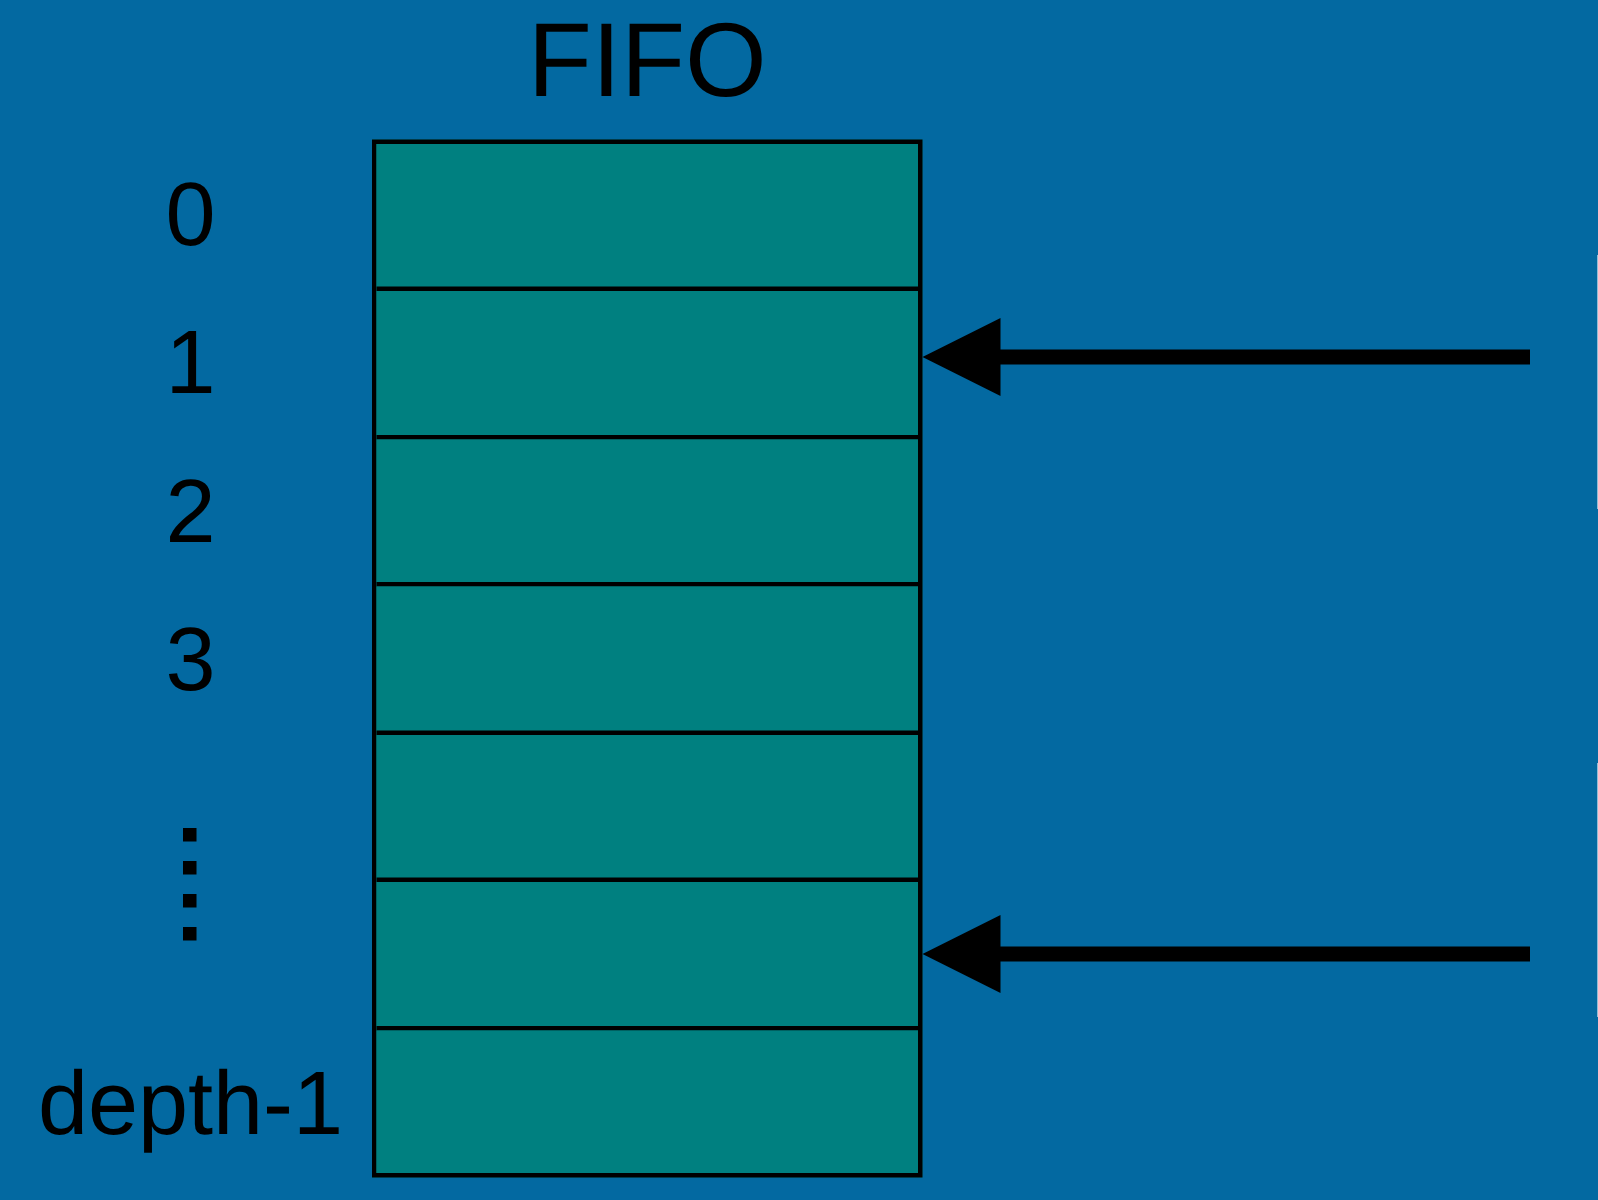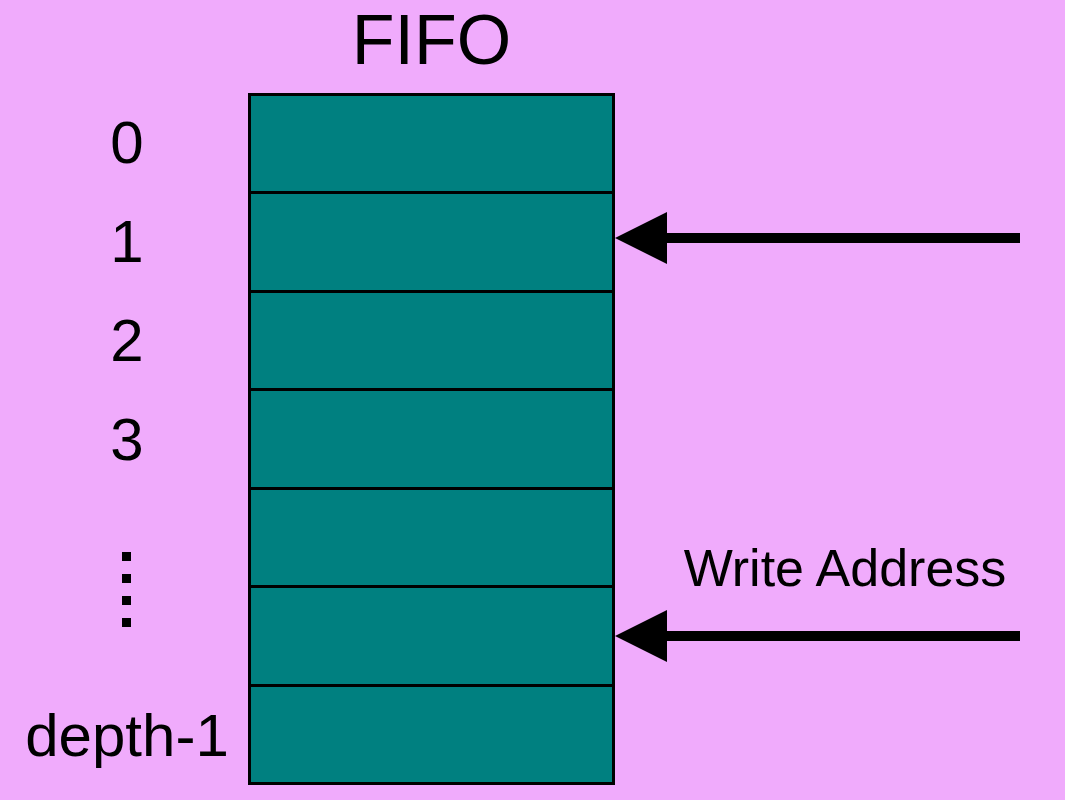--- a/index.html
+++ b/index.html
@@ -5,21 +5,21 @@
   html, body {
     margin: 0;
     padding: 0;
     background: #ffffff;
     font-family: "Liberation Sans", sans-serif;
   }
   #canvas {
     position: relative;
     width: 1065px;
     height: 800px;
-    background: #f0abfc;
+    background: #0369a1;
     overflow: hidden;
   }
 
   
   .fifo-title {
     position: absolute;
     left: 248px;
     top: 0px;
     width: 367px;
     height: 85px;
@@ -151,17 +151,16 @@
     <div class="dot"></div>
     <div class="dot"></div>
     <div class="dot"></div>
   </div>
 
   <div class="row-label rlast">depth-1</div>
 
   <div class="arrow-shaft read"></div>
   <div class="arrow-head read"></div>
 
-  <div class="arrow-label write">Write Address</div>
   <div class="arrow-shaft write"></div>
   <div class="arrow-head write"></div>
 
 </div>
 
 </body></html>

